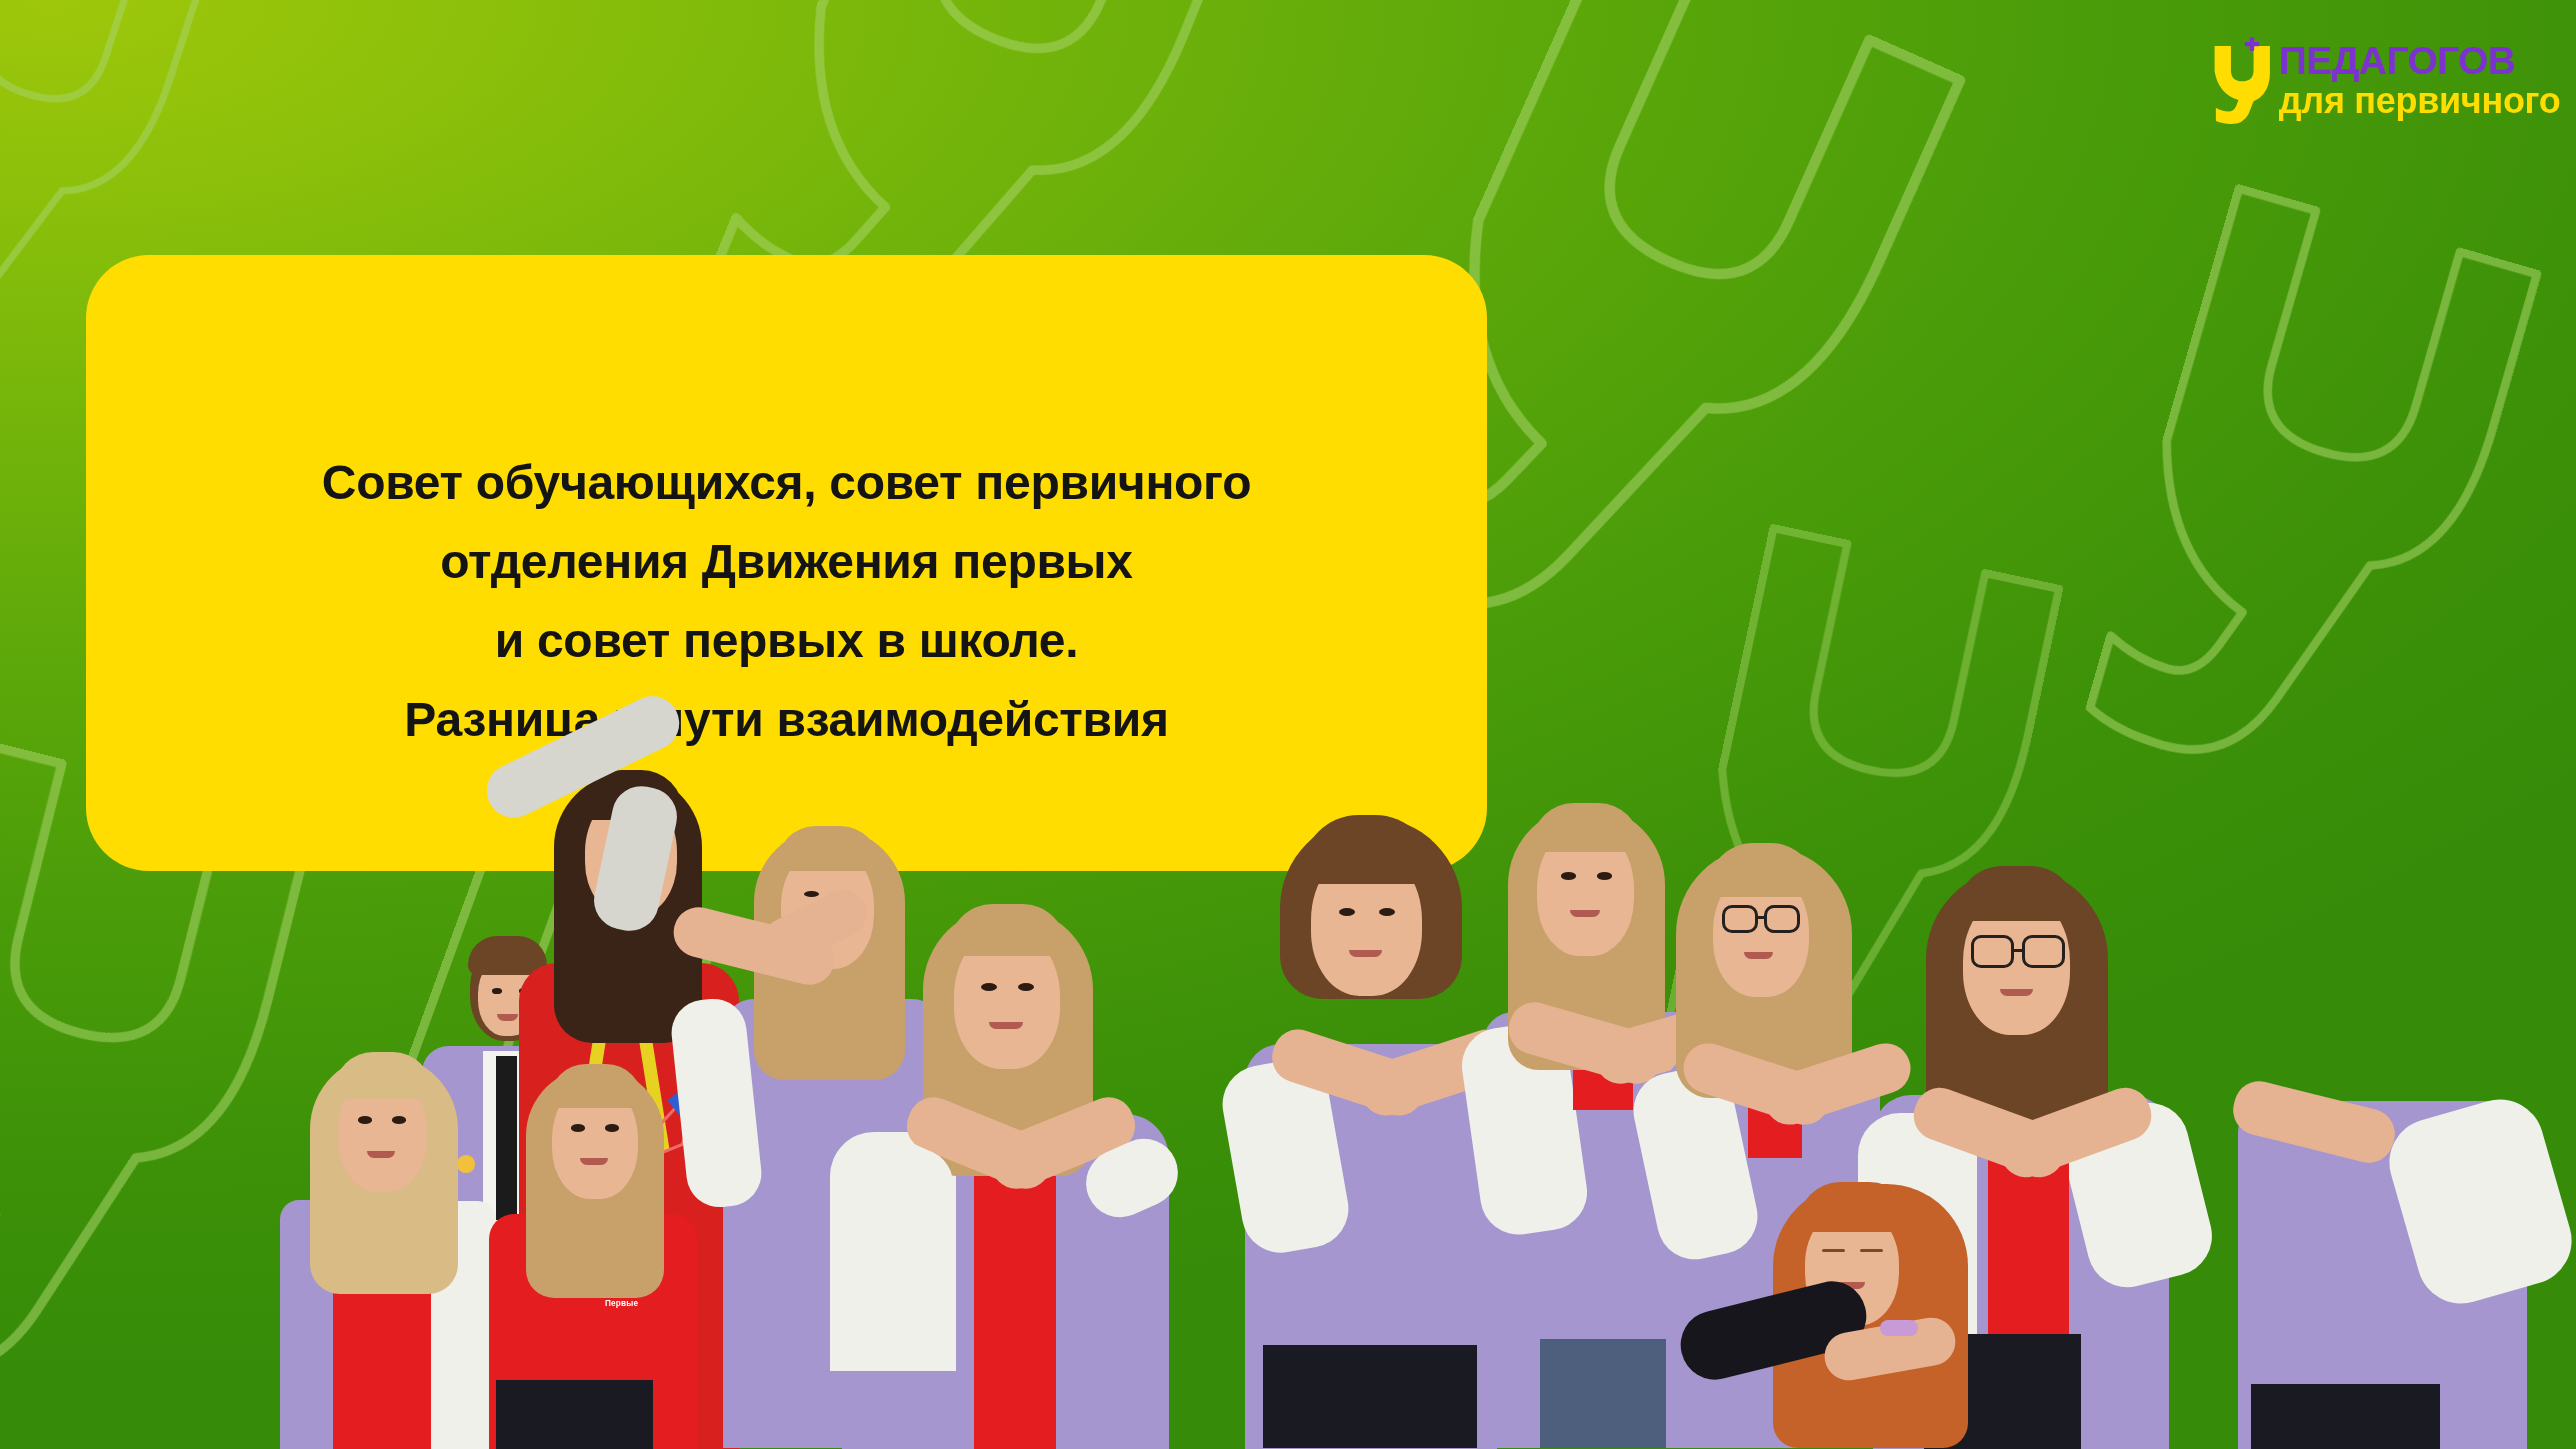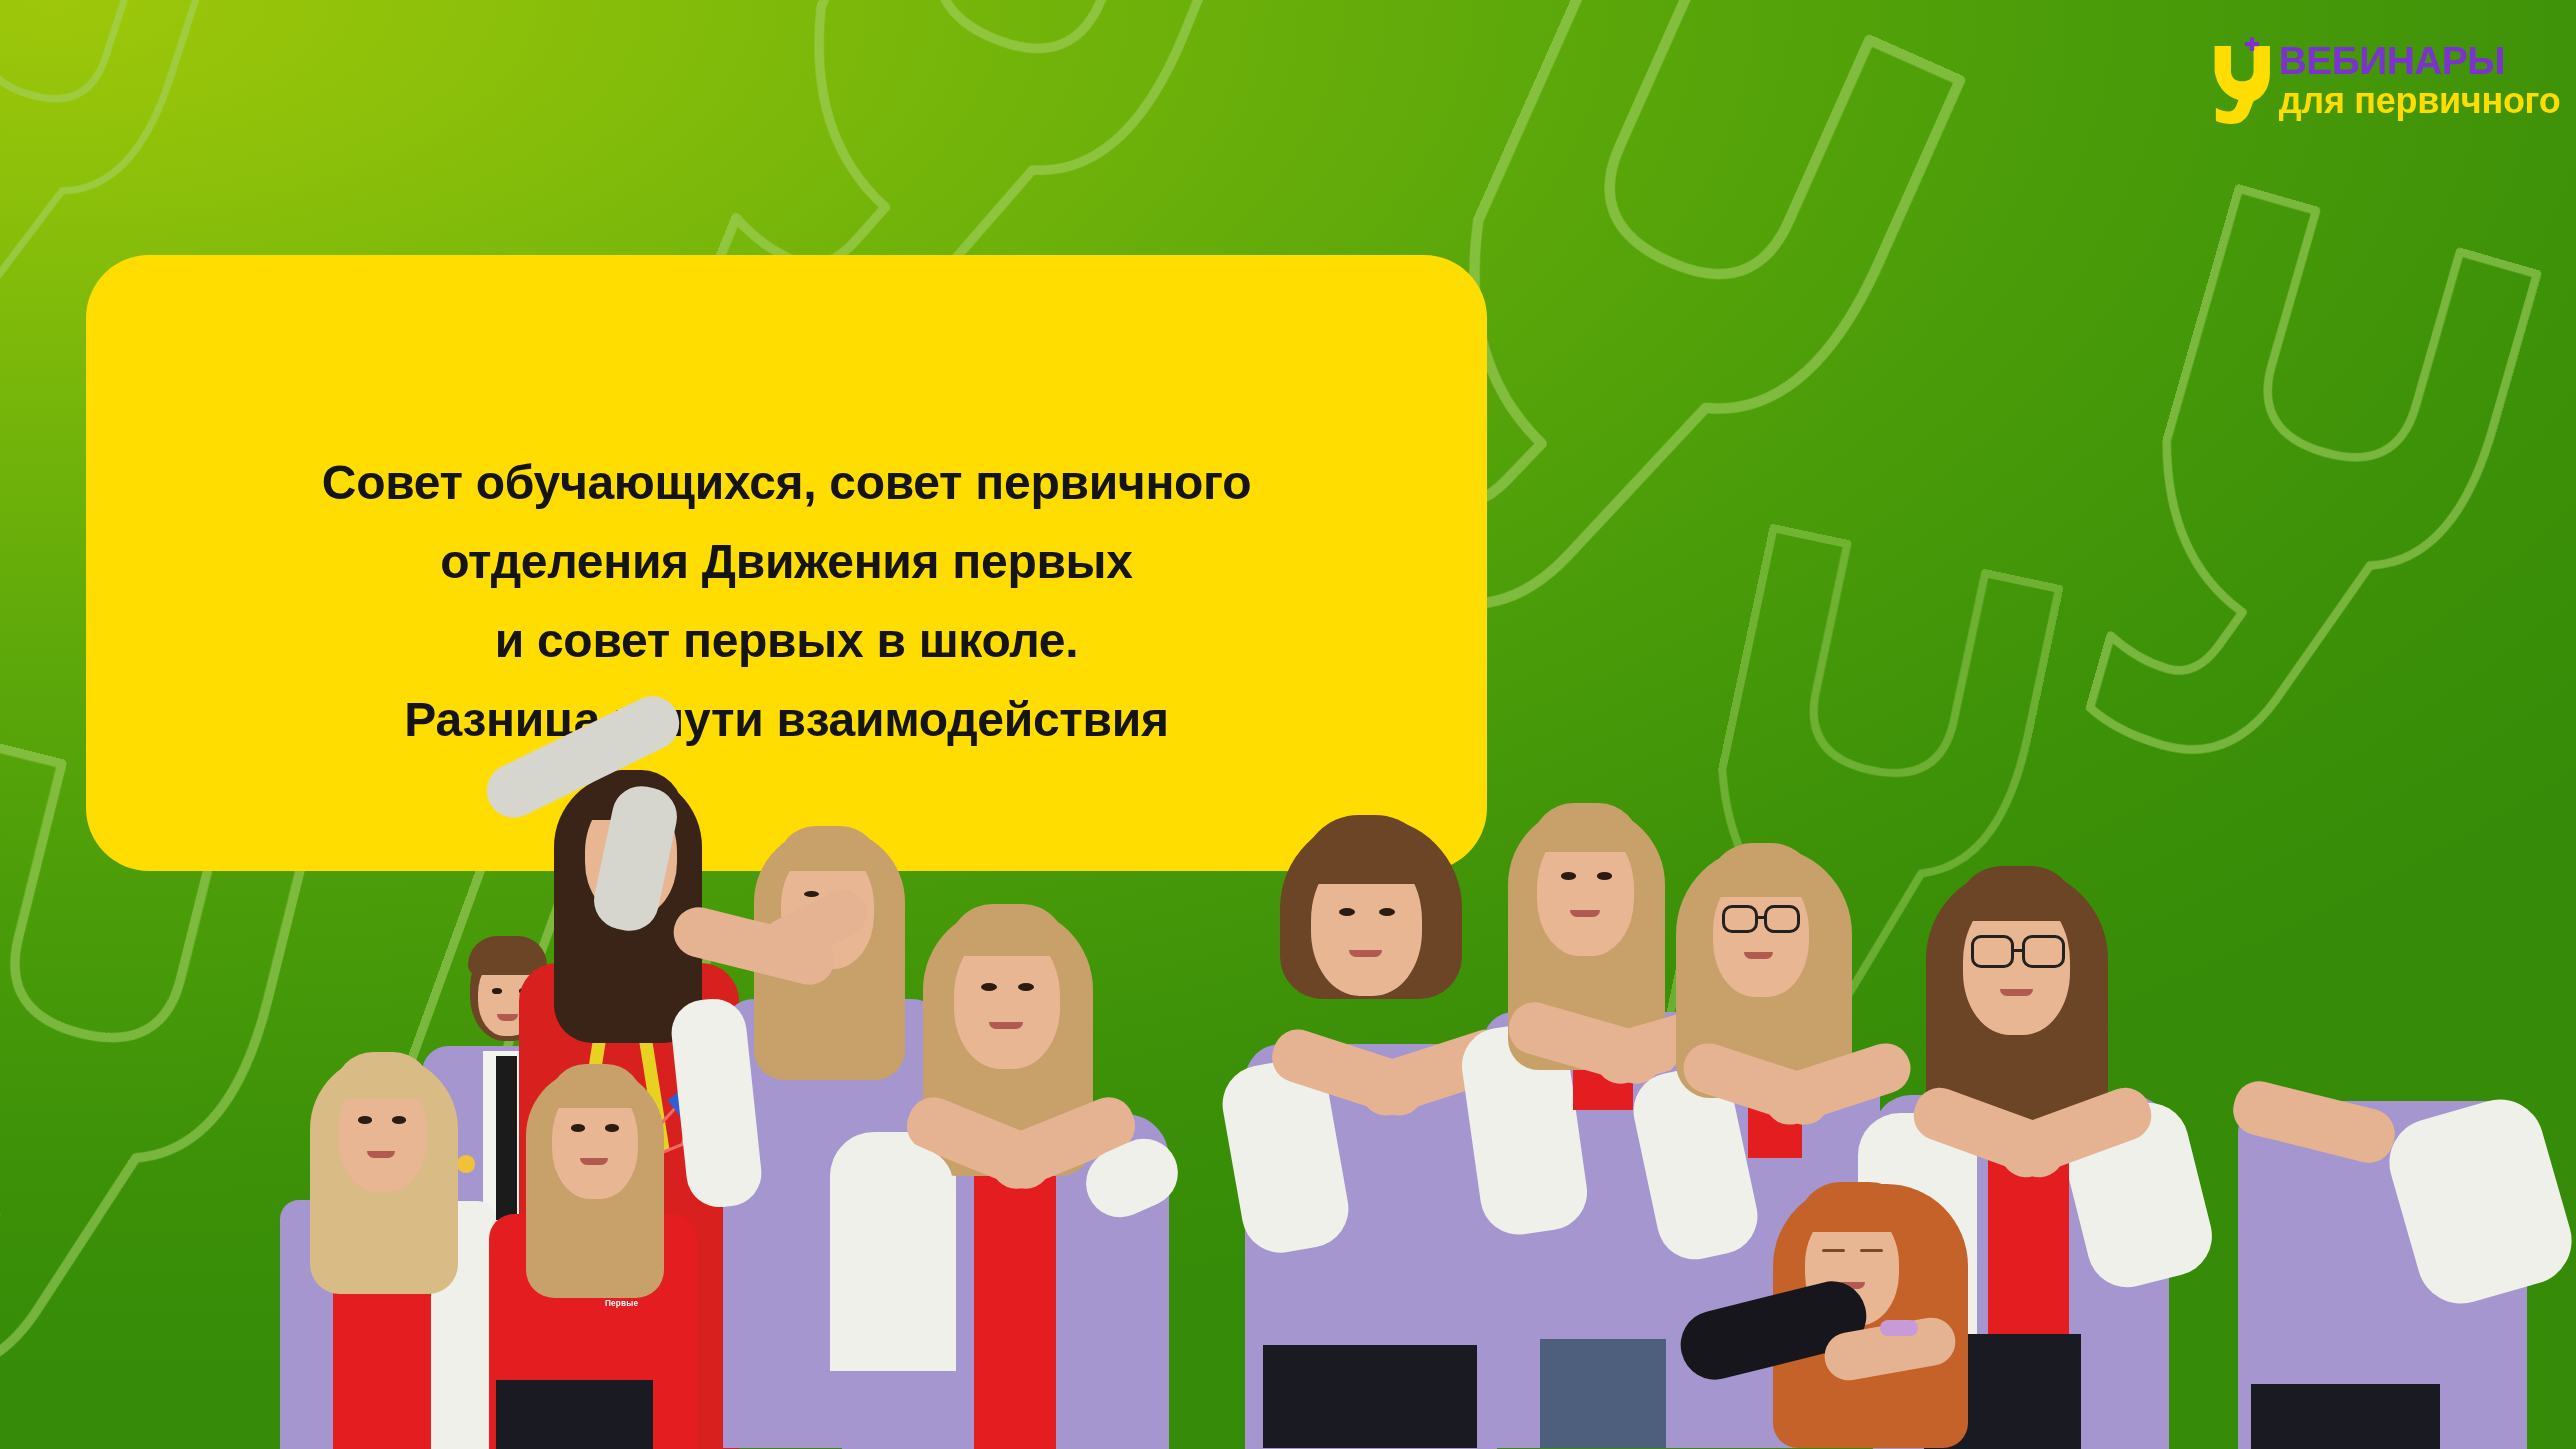--- a/index.html
+++ b/index.html
@@ -208,21 +208,21 @@
       <path d="M4 16 L30 16 L30 54 Q30 72 48 72 Q66 72 66 54 L66 16 L92 16
                L92 58 Q92 92 66 104 L58 124 Q50 140 30 140 Q16 140 6 135
                L6 114 Q16 120 26 120 Q34 120 38 112 L42 102
                Q10 92 4 56 Z" fill="#ffdd00"></path>
       <g fill="#7b32cf">
         <rect x="60" y="2" width="7" height="22" rx="2"></rect>
         <rect x="52" y="9.5" width="23" height="7" rx="2"></rect>
       </g>
     </svg>
     <div id="webTextBlock">
-      <span id="webLine1">ВЕБИНАРЫ</span>
+      <span id="webLine1">ПЕДАГОГОВ</span>
       <span id="webLine2">для первичного</span>
     </div>
   </div>
 
   <div id="photoGroup">
 
     <div class="person" style="left:-164px; top:101px; width:214px; height:650px;">
       <div style="position:absolute;left:33px;top:247px;width:157px;height:404px;border-radius:26.4px 26.4px 0 0;" class="jacket-lilac"></div>
       <div style="position:absolute;left:94px;top:252px;width:47px;height:220px;background:#f3f4ee;"></div>
       <div style="position:absolute;left:107px;top:257px;width:21.4px;height:164px;background:#1b1b1b;"></div>

